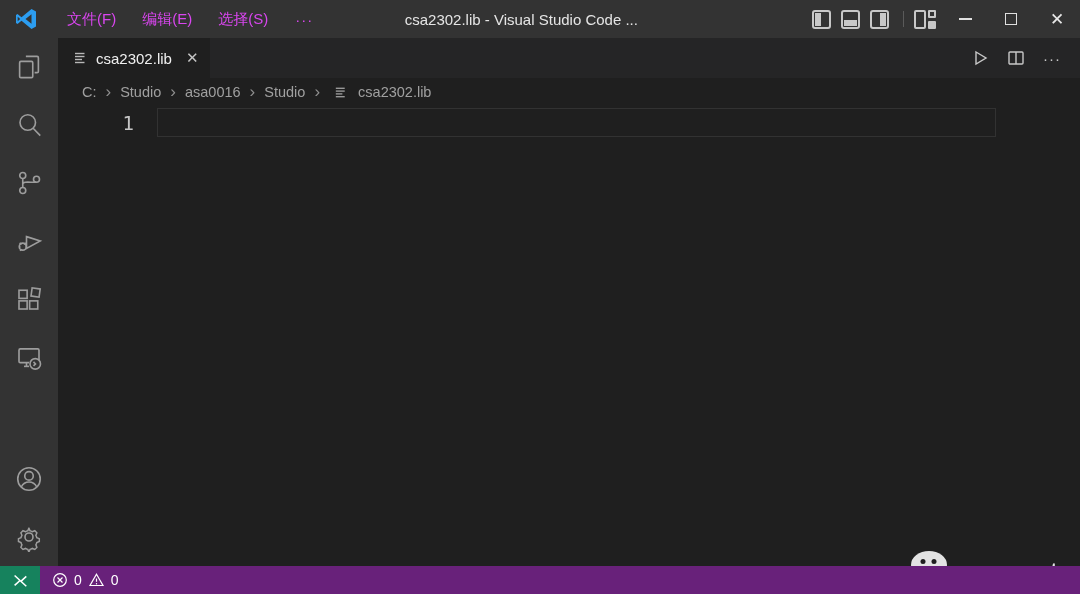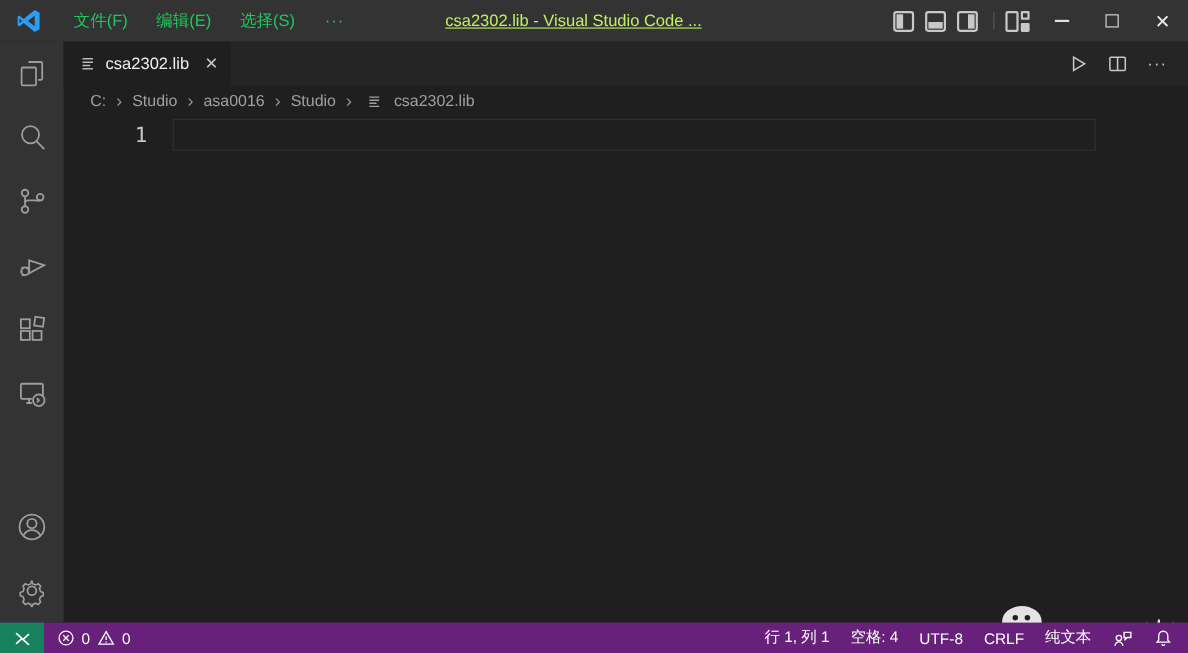--- a/index.html
+++ b/index.html
@@ -4,23 +4,23 @@
 <style>
   * { margin:0; padding:0; box-sizing:border-box; }
   html,body { background:#000; }
   body { font-family:"Liberation Sans","DejaVu Sans",sans-serif; }
   .window { position:relative; width:1080px; height:594px; background:#1f1f1f; overflow:hidden; }
 
   
   .titlebar { position:absolute; top:0; left:0; right:0; height:38px; background:#333333; display:flex; align-items:center; color:#cccccc; }
   .vscode-logo { width:24px; height:24px; margin:0 16px 0 14px; flex:0 0 auto; }
   .menus { display:flex; align-items:center; height:100%; }
-  .menu-item { padding:0 13px; height:100%; display:flex; align-items:center; font-size:15px; color:#22c55e; cursor:default; }
+  .menu-item { padding:0 13px; height:100%; display:flex; align-items:center; font-size:15px; color:#d946ef; cursor:default; }
   .menu-more { padding:0 14px; font-size:15px; letter-spacing:1px; }
-  .title-center { position:absolute; left:50%; top:0; height:38px; transform:translateX(-58%); display:flex; align-items:center; font-size:15px; color:#bef264; white-space:nowrap;text-decoration:underline; }
+  .title-center { position:absolute; left:50%; top:0; height:38px; transform:translateX(-58%); display:flex; align-items:center; font-size:15px; color:#e5e5e5; white-space:nowrap; }
   .titlebar-right { position:absolute; right:0; top:0; height:38px; display:flex; align-items:center; }
   .layout-toggles { display:flex; align-items:center; gap:10px; margin-right:12px; }
   .lt-box { width:19px; height:19px; border:2px solid #c8c8c8; border-radius:3px; position:relative; }
   .lt-fill { position:absolute; background:#c8c8c8; }
   .lt-left .lt-fill { left:1px; top:1px; bottom:1px; width:6px; }
   .lt-bottom .lt-fill { left:1px; right:1px; bottom:1px; height:6px; }
   .lt-right .lt-fill { right:1px; top:1px; bottom:1px; width:6px; }
   .tb-sep { width:1px; height:16px; background:#5a5a5a; margin:0 10px 0 2px; }
   .customize-layout { position:relative; width:22px; height:19px; margin-right:6px; }
   .cl-rect { position:absolute; left:0; top:0; width:12px; height:19px; border:2px solid #c8c8c8; border-radius:2px; }
@@ -276,39 +276,15 @@
       <span>0</span>
       <span class="sb-icon">
         <svg width="17" height="16" viewBox="0 0 16 16">
             <path d="M8 2.2 L14.5 13.5 H1.5 Z" fill="none" stroke="#fff" stroke-width="1.2"></path>
             <line x1="8" y1="6.5" x2="8" y2="9.8" stroke="#fff" stroke-width="1.2"></line>
             <circle cx="8" cy="11.7" r="0.7" fill="#fff"></circle>
           </svg>
       </span>
       <span>0</span>
     </div>
-    <div class="sb-right">
-      <span class="sb-item">行 1, 列 1</span>
-      <span class="sb-item">空格: 4</span>
-      <span class="sb-item">UTF-8</span>
-      <span class="sb-item">CRLF</span>
-      <span class="sb-item">纯文本</span>
-      <span class="sb-item sb-icon">
-        <svg width="19" height="17" viewBox="0 0 20 18">
-            <g fill="none" stroke="#fff" stroke-width="1.3">
-              <circle cx="6.5" cy="8.5" r="2.6"></circle>
-              <path d="M2.5 16 c1 -3 2.5 -3.8 4 -3.8 c1.5 0 3 0.8 4 3.8"></path>
-              <path d="M11.5 3 h6.5 v5 h-3.5 l-2 2 v-2 h-1 z"></path>
-            </g>
-          </svg>
-      </span>
-      <span class="sb-item sb-icon">
-        <svg width="17" height="18" viewBox="0 0 18 18">
-            <g fill="none" stroke="#fff" stroke-width="1.3">
-              <path d="M9 2.5 c-2.8 0 -4.4 2 -4.4 4.5 v4 l-1.6 2 h12 l-1.6 -2 v-4 c0 -2.5 -1.6 -4.5 -4.4 -4.5 z"></path>
-              <path d="M7.5 15 a1.6 1.6 0 0 0 3 0"></path>
-            </g>
-          </svg>
-      </span>
-    </div>
   </div>
 
 </div>
 
 </body></html>

